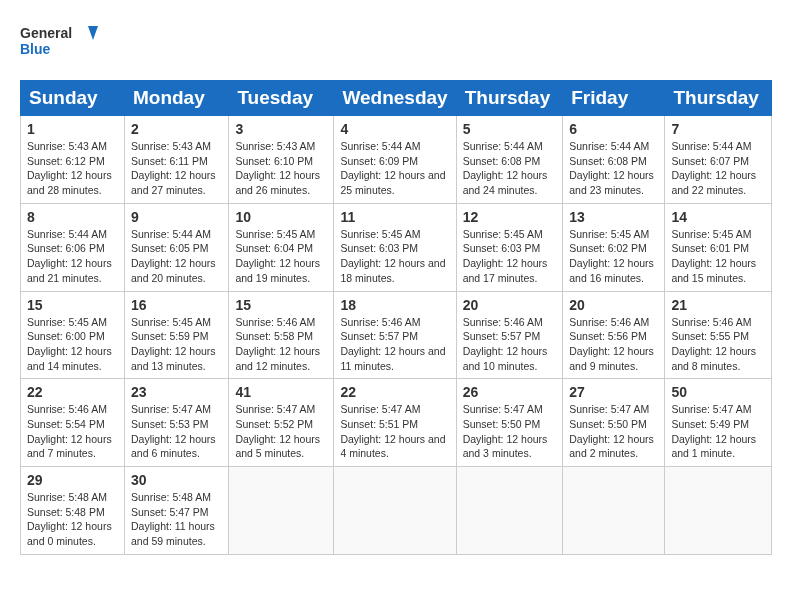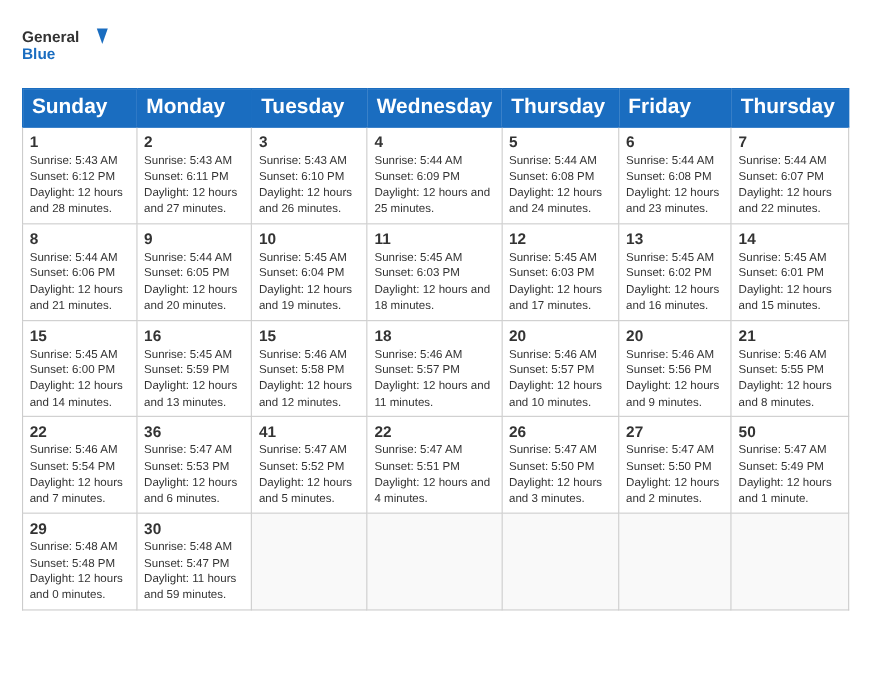--- a/index.html
+++ b/index.html
@@ -192,21 +192,21 @@
         <span class="day-num">21</span>
         <span class="cell-text">Sunrise: 5:46 AM<br>Sunset: 5:55 PM<br>Daylight: 12 hours and 8 minutes.</span>
       </td>
       </tr>
       <tr>
         <td>
         <span class="day-num">22</span>
         <span class="cell-text">Sunrise: 5:46 AM<br>Sunset: 5:54 PM<br>Daylight: 12 hours and 7 minutes.</span>
       </td>
         <td>
-        <span class="day-num">36</span>
+        <span class="day-num">23</span>
         <span class="cell-text">Sunrise: 5:47 AM<br>Sunset: 5:53 PM<br>Daylight: 12 hours and 6 minutes.</span>
       </td>
         <td>
         <span class="day-num">41</span>
         <span class="cell-text">Sunrise: 5:47 AM<br>Sunset: 5:52 PM<br>Daylight: 12 hours and 5 minutes.</span>
       </td>
         <td>
         <span class="day-num">22</span>
         <span class="cell-text">Sunrise: 5:47 AM<br>Sunset: 5:51 PM<br>Daylight: 12 hours and 4 minutes.</span>
       </td>

